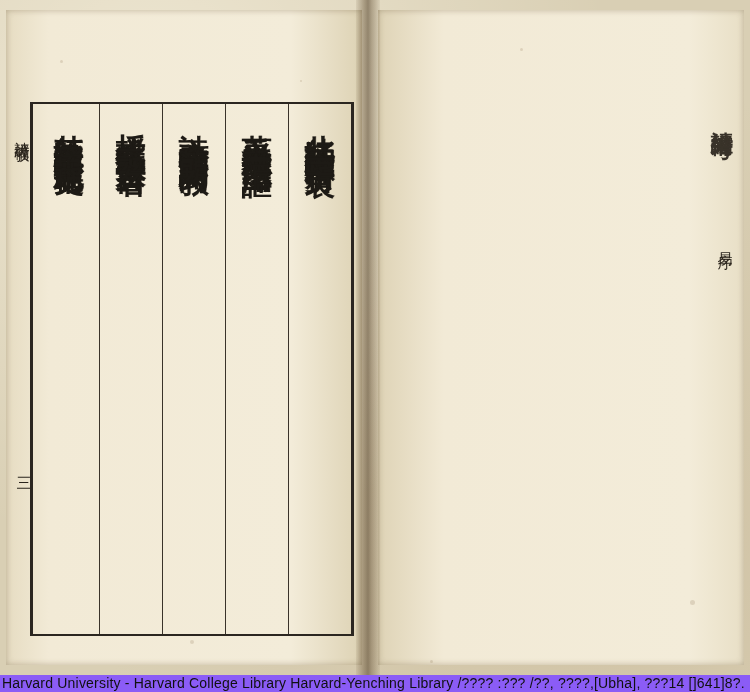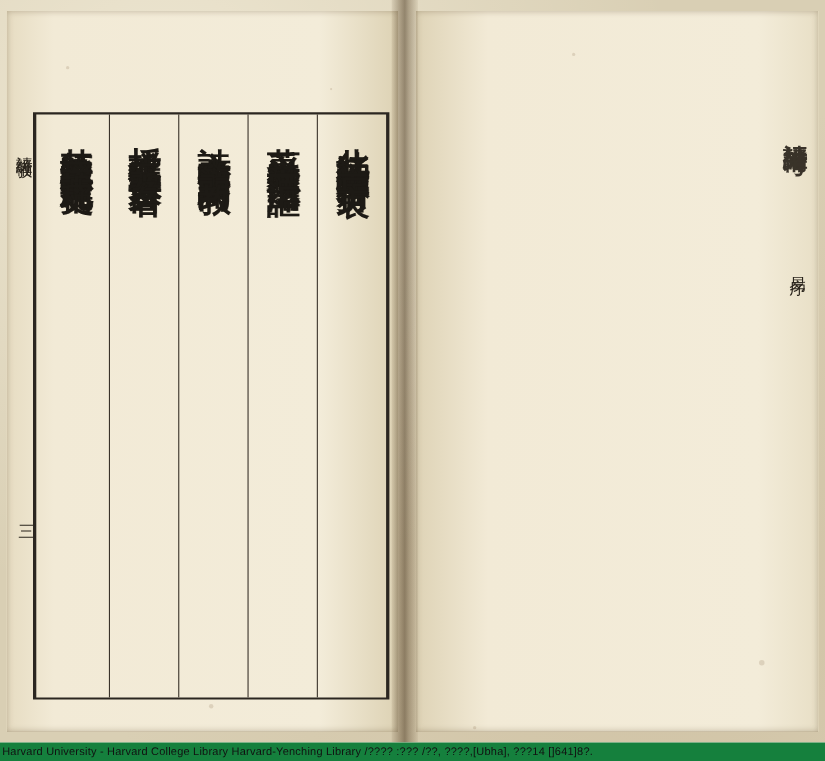--- a/index.html
+++ b/index.html
@@ -135,24 +135,24 @@
     color: #2a241c;
   }
 
   
   #caption {
     position: absolute;
     left: 0;
     top: 675px;
     width: 750px;
     height: 17px;
-    background: #15803d;
+    background: #8b5cf6;
     color: #111111;
     font-family: "Liberation Sans", sans-serif;
-    font-size: 10px;
+    font-size: 14px;
     line-height: 17px;
     letter-spacing: 0.2px;
     white-space: nowrap;
     overflow: hidden;
     padding-left: 2px;
     box-sizing: border-box;
   }
 
   
   .speck {

